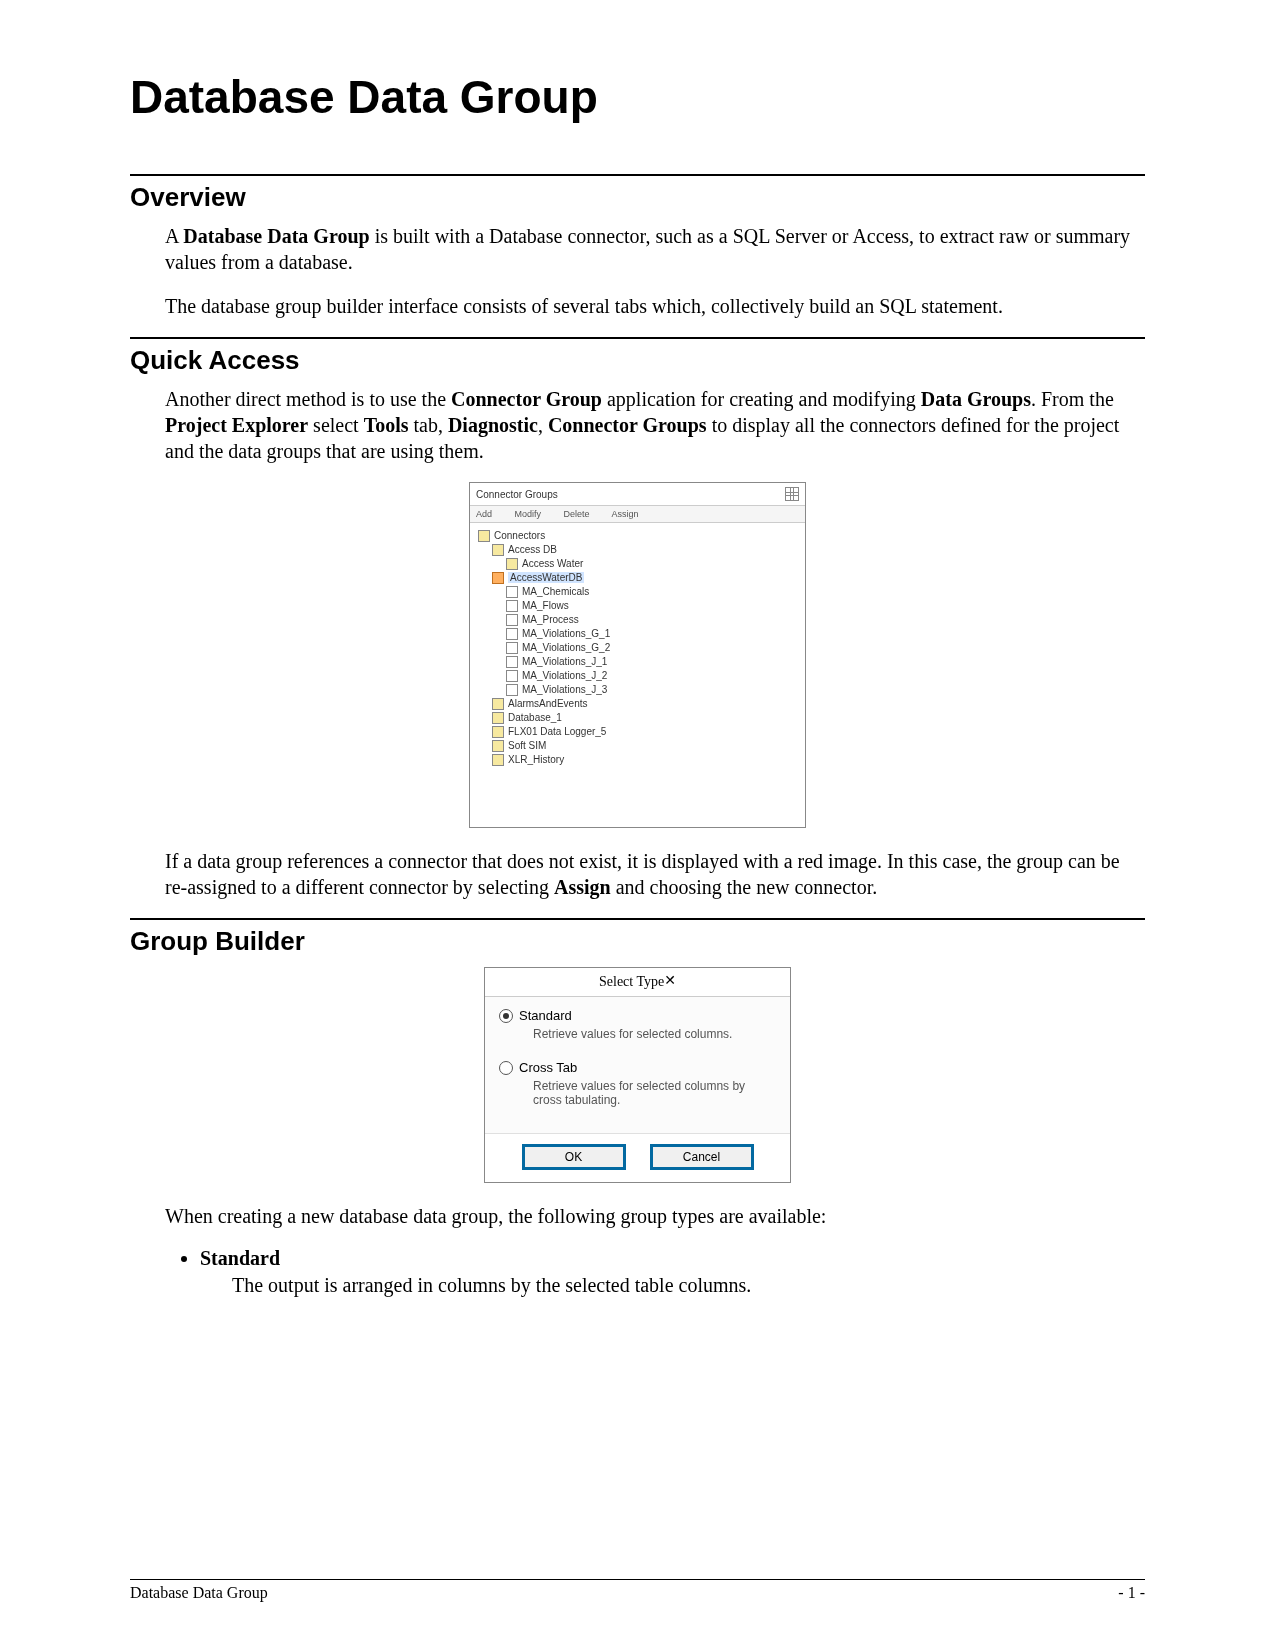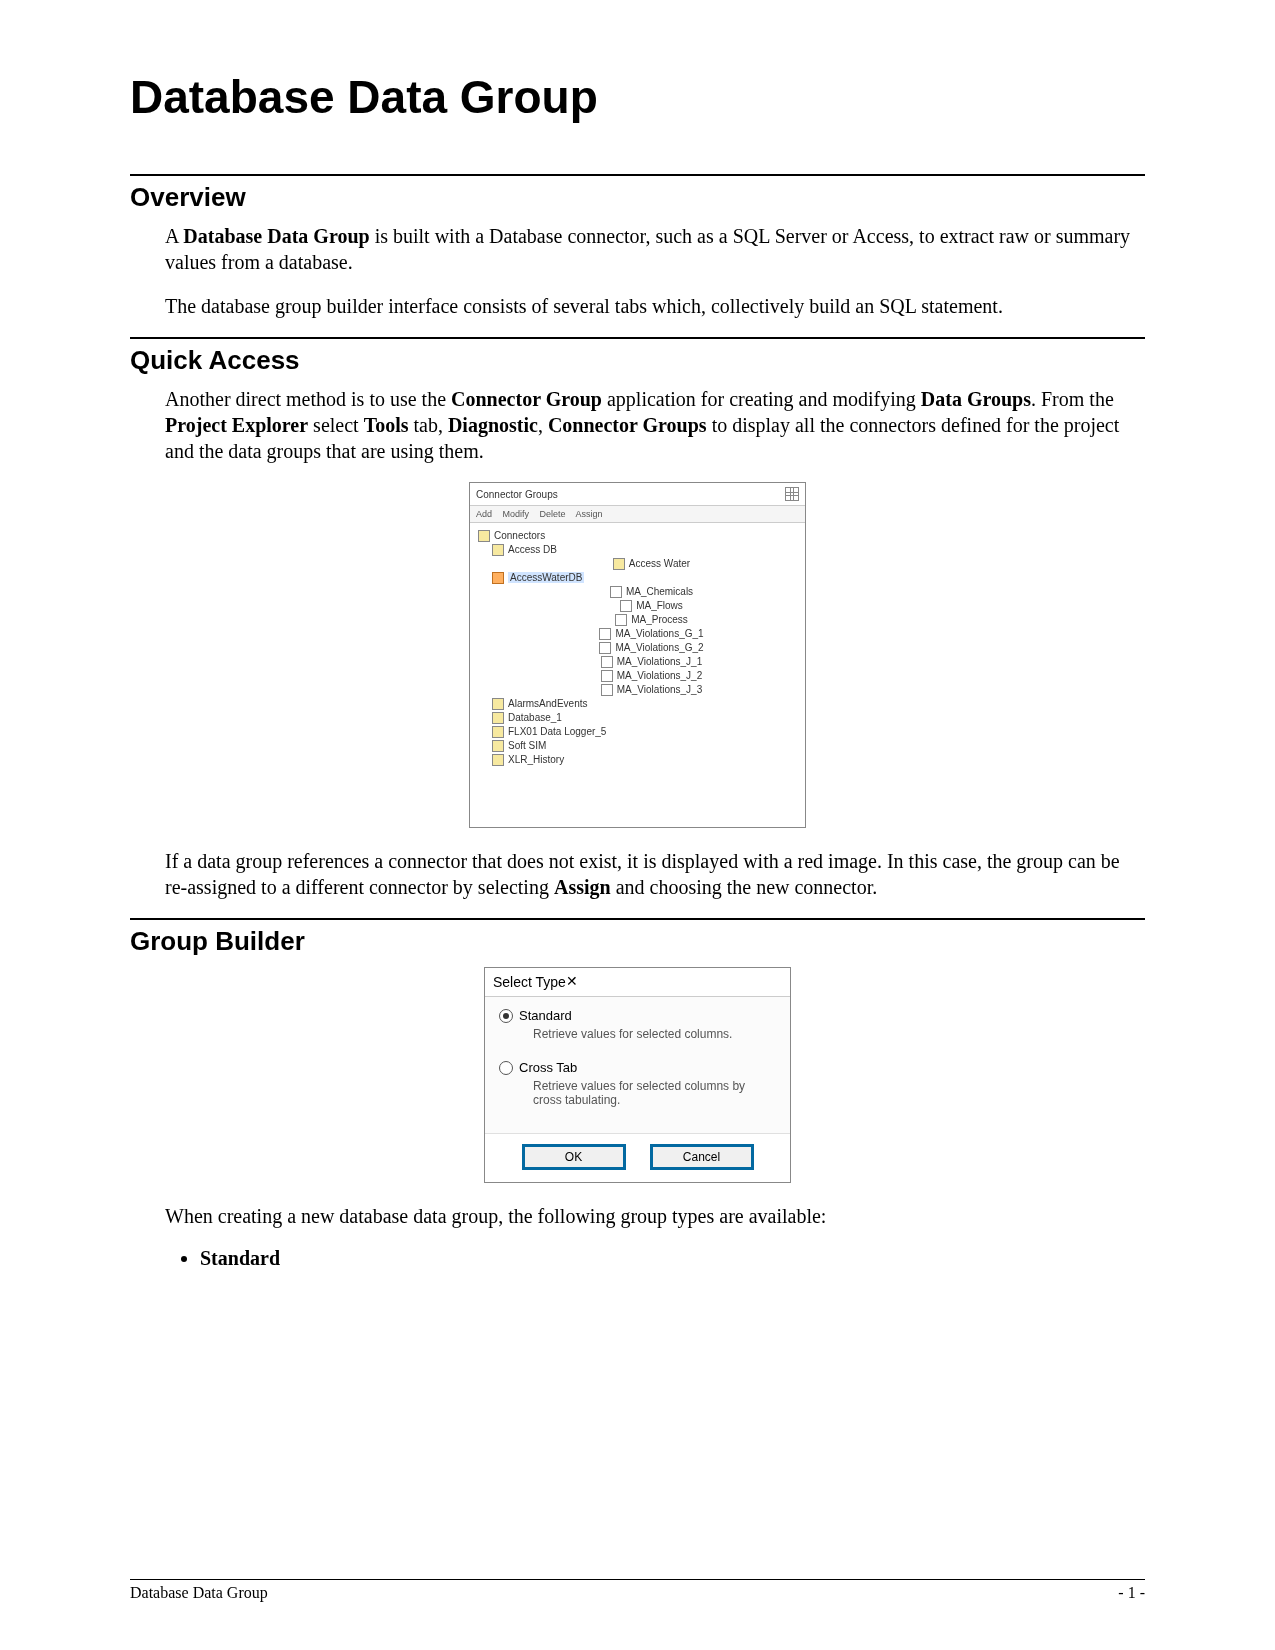--- a/index.html
+++ b/index.html
@@ -59,30 +59,30 @@
     align-items: center;
     border-bottom: 1px solid #ccc;
   }
   .cg-toolbar {
     padding: 3px 6px;
     background: #f5f5f5;
     border-bottom: 1px solid #ccc;
     font-size: 9px;
     color: #555;
   }
-  .cg-toolbar span { margin-right: 8px; }
+  .cg-toolbar span { margin-right: 20px; }
   .cg-tree {
     padding: 6px 8px 60px 8px;
     line-height: 1.4;
   }
   .tree-item {
     white-space: nowrap;
   }
   .indent1 { padding-left: 14px; }
-  .indent2 { padding-left: 28px; text-align: center; }
+  .indent2 { padding-left: 28px; }
   .tree-icon {
     display: inline-block;
     width: 10px;
     height: 10px;
     border: 1px solid #888;
     background: #fff;
     margin-right: 4px;
     vertical-align: middle;
   }
   .tree-icon.folder { background: #f7e9a0; }
@@ -92,23 +92,24 @@
   .st-dialog {
     width: 305px;
     border: 1px solid #888;
     background: #fff;
     font-family: "Segoe UI", Arial, sans-serif;
     font-size: 13px;
   }
   .st-title {
     padding: 6px 8px;
     display: flex;
-    justify-content: flex-start;
+    justify-content: center;
     border-bottom: 1px solid #ccc;
     font-size: 14px;
+    font-family: Liberation Serif, serif;
   }
   .st-body {
     padding: 10px 14px 8px 14px;
     background: #fbfbfb;
   }
   .st-option {
     margin-bottom: 18px;
   }
   .st-radio {
     display: inline-block;
@@ -269,18 +270,19 @@
         <div class="st-btn">OK</div>
         <div class="st-btn">Cancel</div>
       </div>
     </div>
   </div>
 
   <p class="para">When creating a new database data group, the following group types are available:</p>
   <ul class="bullets">
     <li><span class="bold">Standard</span></li>
   </ul>
+  <div class="bullet-desc">The output is arranged in columns by the selected table columns.</div>
 </div>
 
 <div class="footer">
   <span>Database Data Group</span>
   <span>- 1 -</span>
 </div>
 
 </body></html>

